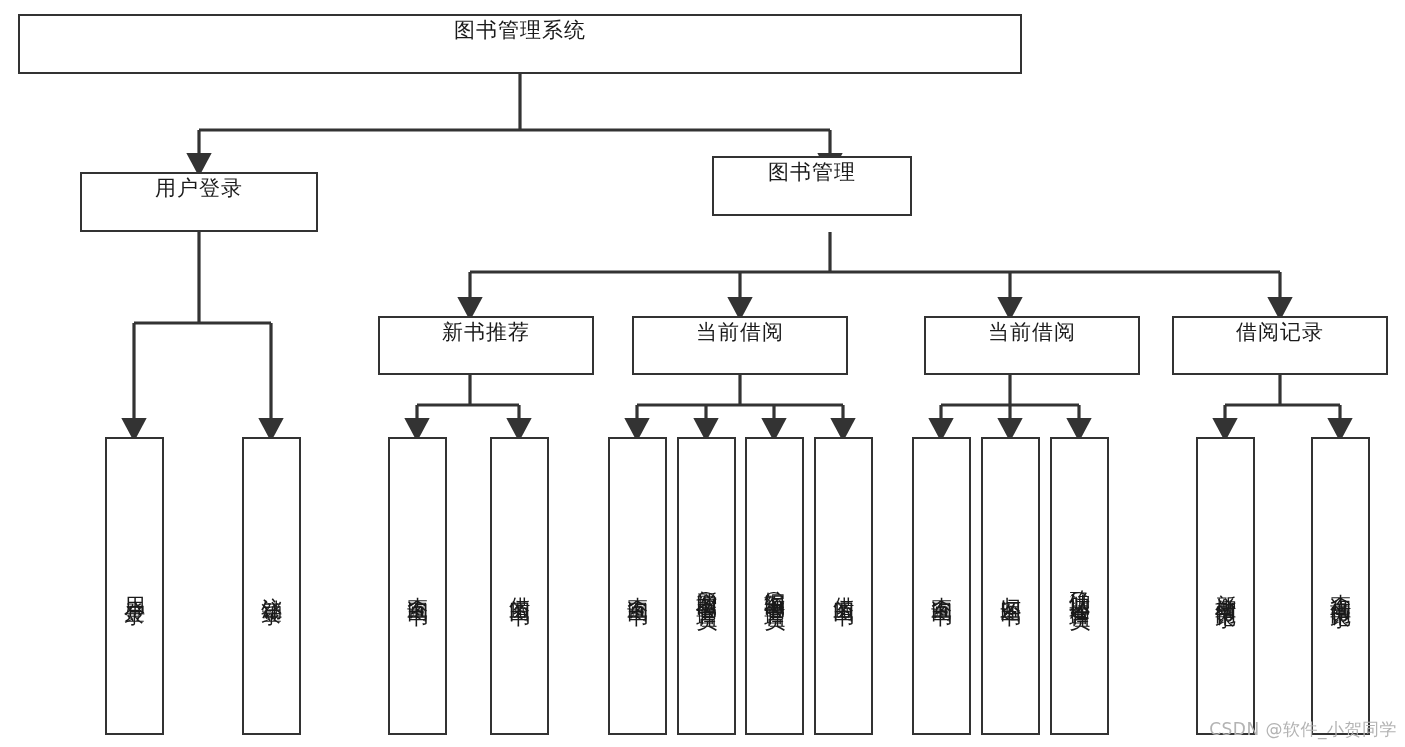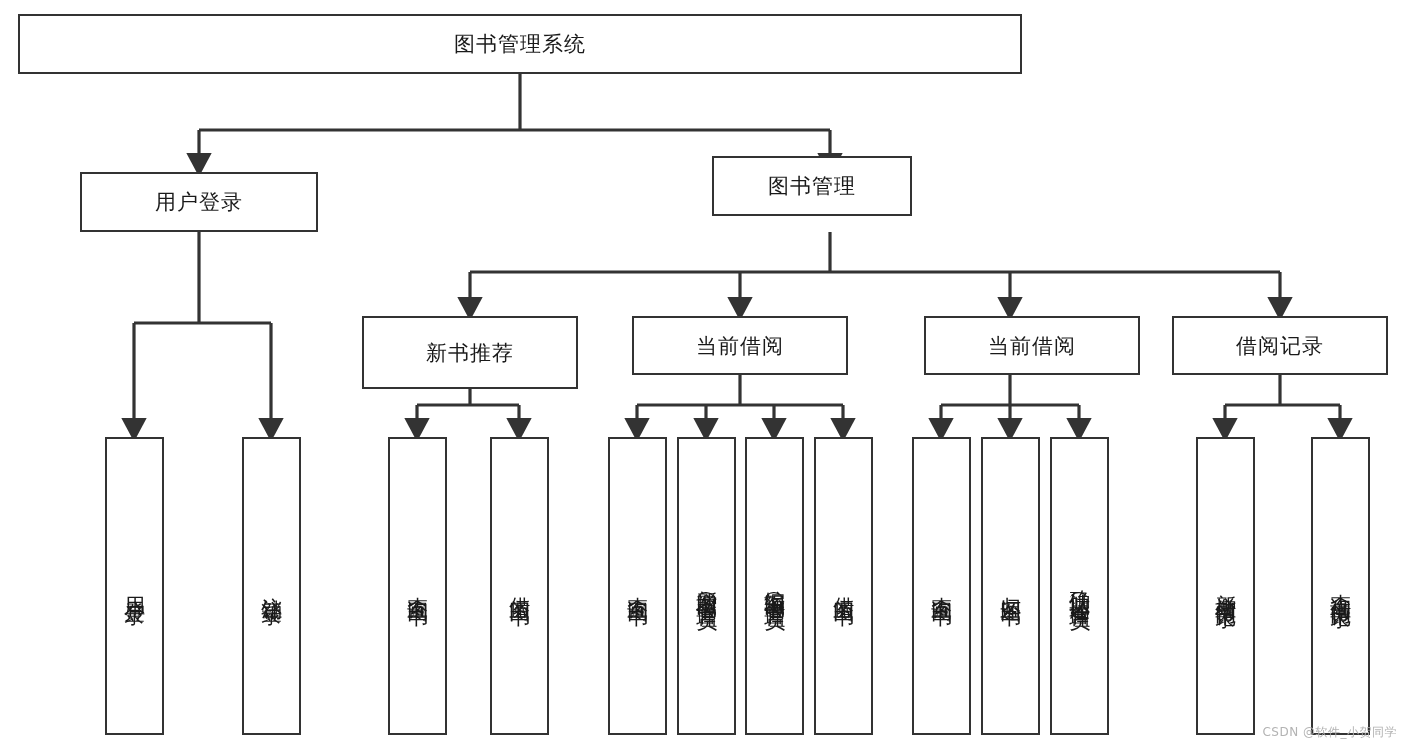--- a/index.html
+++ b/index.html
@@ -25,21 +25,21 @@
     width: 1405px;
     height: 747px;
     pointer-events: none;
   }
   .node {
     position: absolute;
     box-sizing: border-box;
     border: 2px solid #333333;
     background: #ffffff;
     display: flex;
-    align-items: center;
+    align-items: flex-start;
     justify-content: center;
     color: #1a1a1a;
     text-align: center;
   }
   .node.horiz {
     font-size: 21px;
     letter-spacing: 1px;
   }
   .node.vert {
     writing-mode: vertical-rl;
@@ -53,21 +53,21 @@
   }
   .node.vert .vlabel {
     writing-mode: vertical-rl;
     text-orientation: upright;
     white-space: nowrap;
   }
   #watermark {
     position: absolute;
     right: 8px;
     bottom: 6px;
-    font-size: 12px;
+    font-size: 17px;
     color: #b3b3b3;
     letter-spacing: 0.5px;
     user-select: none;
   }
 </style>
 </head>
 <body>
 
 <div id="canvas">
 
@@ -125,21 +125,21 @@
     <span>图书管理系统</span>
   </div>
 
   <div class="node horiz" style="left:80px; top:172px; width:238px; height:60px;">
     <span>用户登录</span>
   </div>
   <div class="node horiz" style="left:712px; top:156px; width:200px; height:60px;">
     <span>图书管理</span>
   </div>
 
-  <div class="node horiz" style="left:362px; top:316px; width:216px; height:73px;">
+  <div class="node horiz" style="left:378px; top:316px; width:216px; height:59px;">
     <span>新书推荐</span>
   </div>
   <div class="node horiz" style="left:632px; top:316px; width:216px; height:59px;">
     <span>当前借阅</span>
   </div>
   <div class="node horiz" style="left:924px; top:316px; width:216px; height:59px;">
     <span>当前借阅</span>
   </div>
   <div class="node horiz" style="left:1172px; top:316px; width:216px; height:59px;">
     <span>借阅记录</span>

